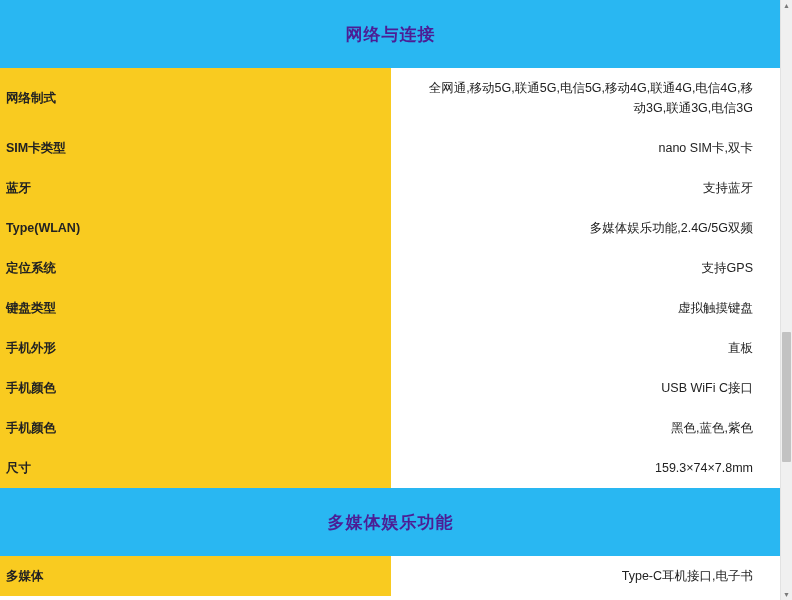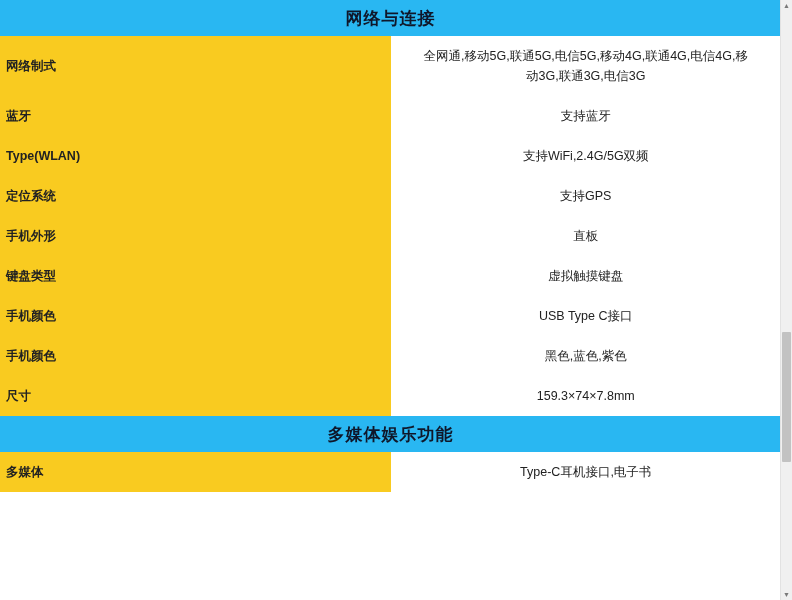--- a/index.html
+++ b/index.html
@@ -22,46 +22,46 @@
     overflow: hidden;
     background: #ffffff;
   }
   .spec-table {
     width: 781px;
     border-collapse: collapse;
     table-layout: fixed;
   }
   .section-row td {
     background: #29b7f2;
-    color: #0f172a;
+    color: #4c1d95;
     text-align: center;
     font-size: 17px;
     font-weight: bold;
     height: 30px;
-    padding: 3px 0;
+    padding: 19px 0;
     letter-spacing: 1px;
     margin-left: 12px;
   }
   .spec-row td {
     vertical-align: middle;
   }
   .cell-label {
     width: 390px;
     background: #f9cb20;
     text-align: left;
     font-size: 12.5px;
     font-weight: bold;
     color: #222222;
     padding: 10px 6px;
     line-height: 1.5;
   }
   .cell-value {
     width: 391px;
     background: #ffffff;
-    text-align: center;
+    text-align: right;
     font-size: 12.5px;
     color: #222222;
     padding: 10px 28px;
     line-height: 1.6;
   }
   
   .scrollbar {
     position: absolute;
     top: 0;
     right: 0;
@@ -100,43 +100,47 @@
     <tbody>
 
       <tr class="section-row">
         <td colspan="2">网络与连接</td>
       </tr>
       <tr class="spec-row">
         <td class="cell-label">网络制式</td>
         <td class="cell-value">全网通,移动5G,联通5G,电信5G,移动4G,联通4G,电信4G,移动3G,联通3G,电信3G</td>
       </tr>
       <tr class="spec-row">
+        <td class="cell-label">SIM卡类型</td>
+        <td class="cell-value">nano SIM卡,双卡</td>
+      </tr>
+      <tr class="spec-row">
         <td class="cell-label">蓝牙</td>
         <td class="cell-value">支持蓝牙</td>
       </tr>
       <tr class="spec-row">
         <td class="cell-label">Type(WLAN)</td>
-        <td class="cell-value">支持WiFi,2.4G/5G双频</td>
+        <td class="cell-value">多媒体娱乐功能,2.4G/5G双频</td>
       </tr>
       <tr class="spec-row">
         <td class="cell-label">定位系统</td>
         <td class="cell-value">支持GPS</td>
       </tr>
 
       <tr class="spec-row">
+        <td class="cell-label">键盘类型</td>
+        <td class="cell-value">虚拟触摸键盘</td>
+      </tr>
+      <tr class="spec-row">
         <td class="cell-label">手机外形</td>
         <td class="cell-value">直板</td>
       </tr>
       <tr class="spec-row">
-        <td class="cell-label">键盘类型</td>
-        <td class="cell-value">虚拟触摸键盘</td>
-      </tr>
-      <tr class="spec-row">
         <td class="cell-label">手机颜色</td>
-        <td class="cell-value">USB Type C接口</td>
+        <td class="cell-value">USB WiFi C接口</td>
       </tr>
       <tr class="spec-row">
         <td class="cell-label">手机颜色</td>
         <td class="cell-value">黑色,蓝色,紫色</td>
       </tr>
       <tr class="spec-row">
         <td class="cell-label">尺寸</td>
         <td class="cell-value">159.3×74×7.8mm</td>
       </tr>
 

